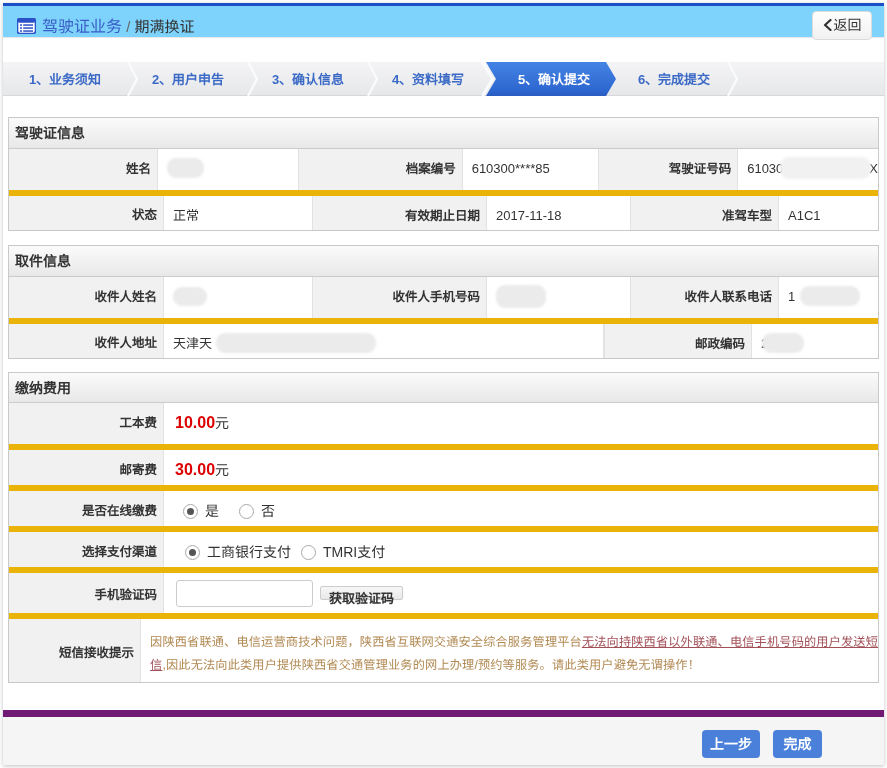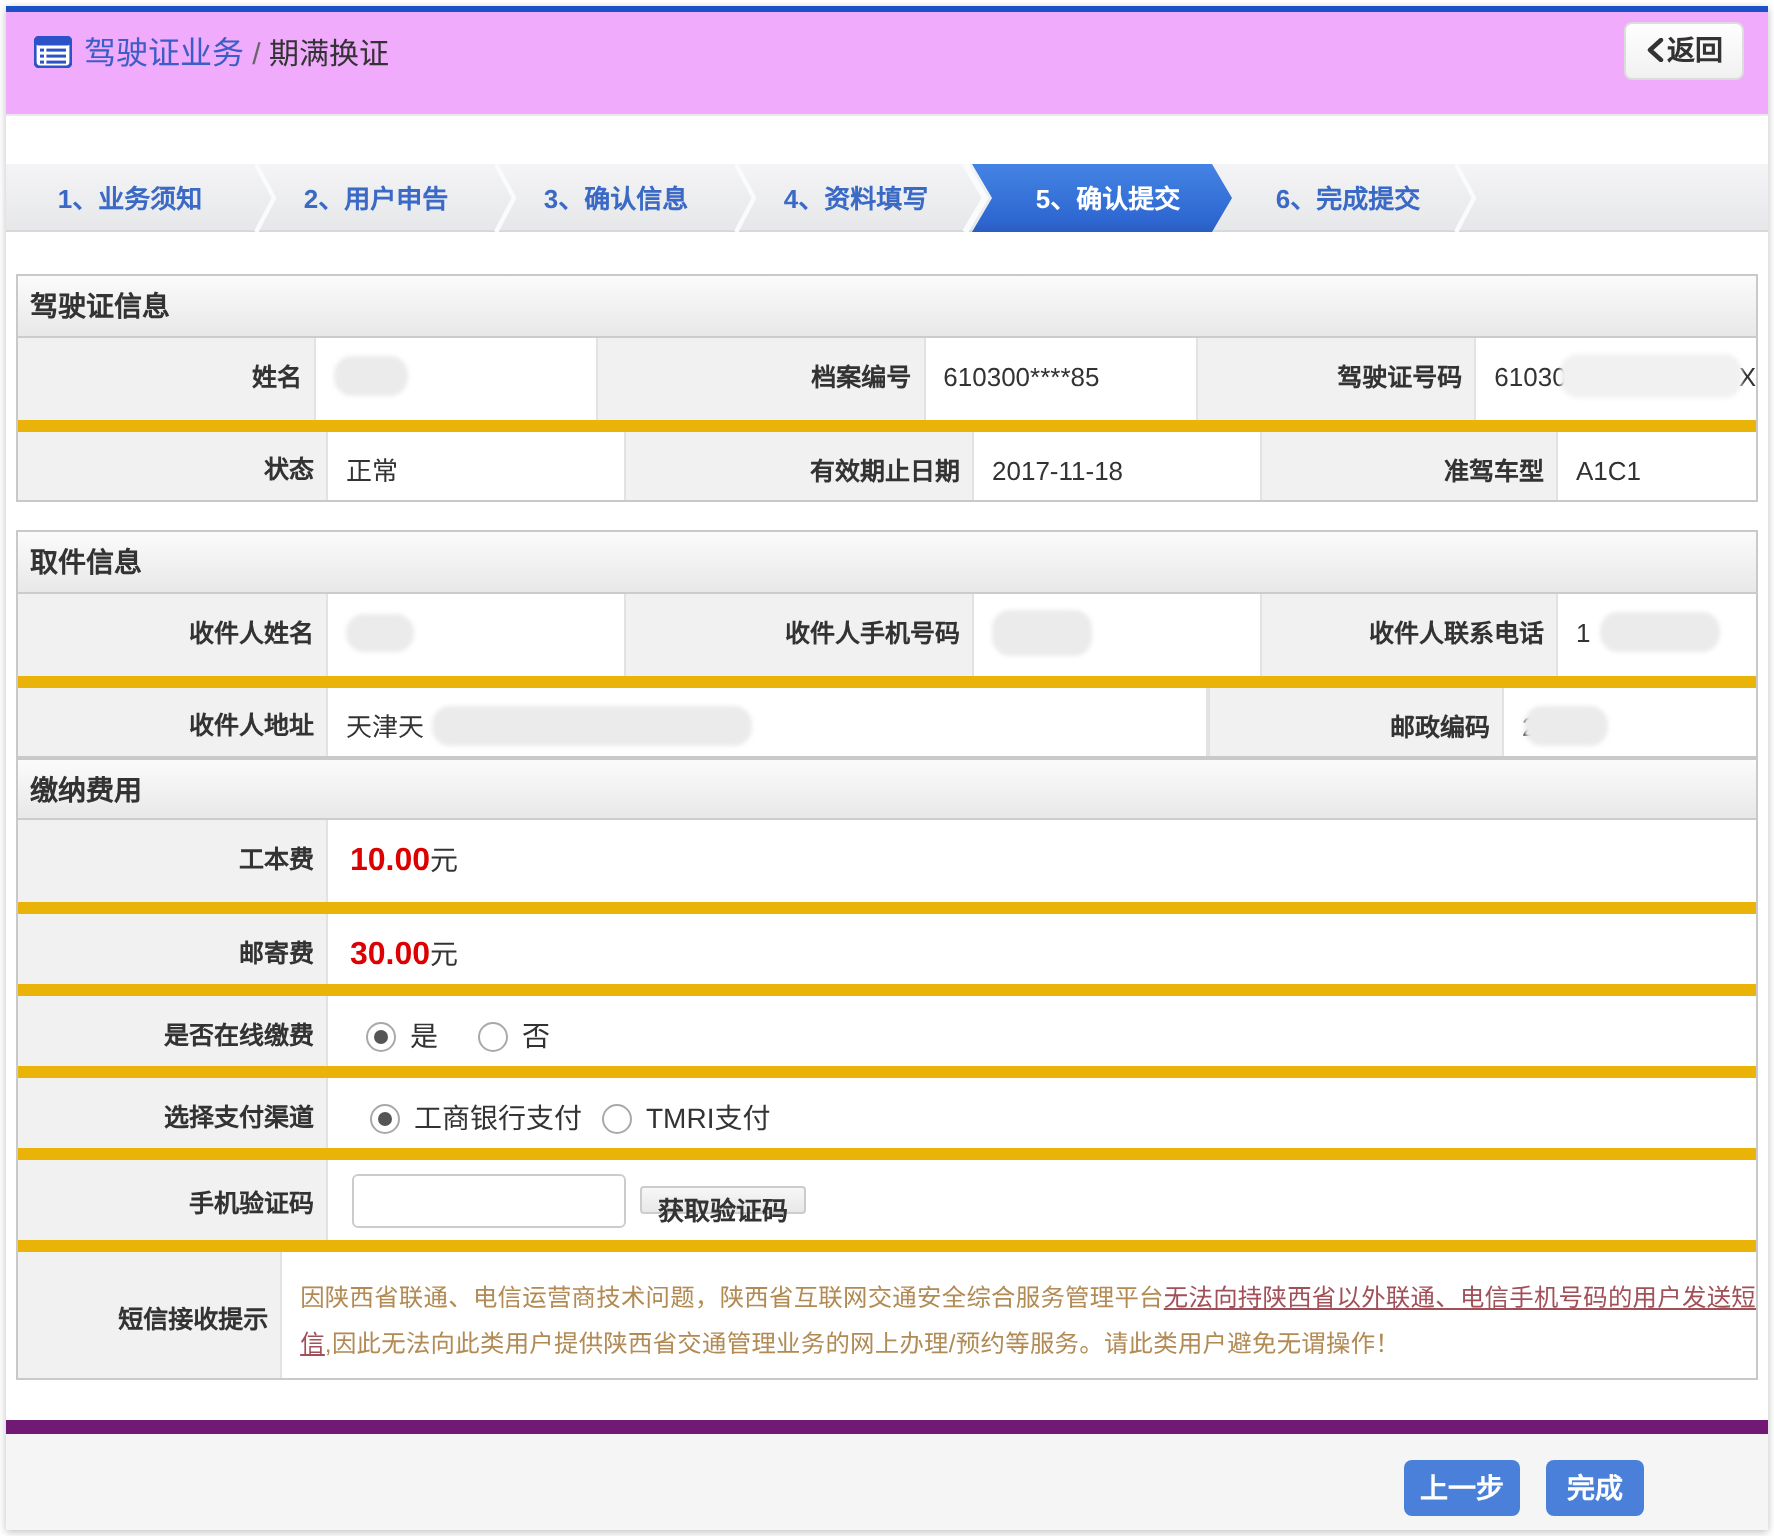--- a/index.html
+++ b/index.html
@@ -1,33 +1,33 @@
 <!DOCTYPE html>
 <html lang="zh-CN"><head>
 <meta charset="utf-8">
 <title>期满换证</title>
 <style>
   * { box-sizing: border-box; }
   html,body { margin:0; padding:0; }
   body { width:887px; height:768px; background:#fff; font-family:"Liberation Sans",sans-serif; -webkit-font-smoothing:antialiased; }
   .wrap { position:relative; margin:3px; height:762px; background:#fff; border-top:3px solid #1c50c6; box-shadow:0 1px 4px rgba(0,0,0,.25); }
   
-  .phead { height:52px; background:#f0abfc; border-bottom:1px solid #e9e9e9; position:relative; }
+  .phead { height:32px; background:#7dd3fc; border-bottom:1px solid #e9e9e9; position:relative; }
   .ptitle { position:absolute; left:14px; top:12px; height:17px; line-height:17px; white-space:nowrap; }
   .ptitle svg { vertical-align:-2px; }
   .t1 { font-size:16px; color:#3a5ec5; margin-left:6px; }
   .t2 { font-size:15px; color:#666; }
   .t3 { font-size:15px; color:#333; }
-  .backbtn { position:absolute; right:12px; top:5px; width:60px; height:29px; border:1px solid #dcdcdc; border-radius:4px; background:linear-gradient(#fefefe,#f1f1f1); text-align:center; line-height:27px; font-size:14px; font-weight:bold; color:#333; }
+  .backbtn { position:absolute; right:12px; top:5px; width:60px; height:29px; border:1px solid #dcdcdc; border-radius:4px; background:linear-gradient(#fefefe,#f1f1f1); text-align:center; line-height:27px; font-size:14px; font-weight:normal; color:#333; }
   .steps { display:block; margin-top:24px; }
   
   .sec { margin:0 5px; border:1px solid #c9c9c9; }
   .s1 { margin-top:21px; }
   .s2 { margin-top:14px; }
-  .s3 { }
+  .s3 { margin-top:13px; }
   .sech { height:31px; line-height:30px; background:linear-gradient(#fbfbfb,#e8e8e8); border-bottom:1px solid #ccc; font-size:14px; font-weight:bold; color:#333; padding-left:6px; }
   .row { display:flex; height:41px; }
   .row + .row { border-top:6px solid #eab308; }
   .lc { background:#f1f1f1; text-align:right; padding-right:6px; font-size:12.5px; font-weight:bold; color:#333; line-height:40px; white-space:nowrap; }
   .vc { background:#fff; padding-left:9px; font-size:13px; color:#333; line-height:40px; border-left:1px solid #e2e2e2; border-right:1px solid #e2e2e2; white-space:nowrap; }
   .vc:last-child { border-right:none; }
   .w1 { width:154px;padding-left:48px; } .w2 { width:150px; } .w3 { width:173px; } .w4 { width:145px; } .w5 { width:147px; } .w6 { flex:1; }
   .wide { width:441px; }
   .blob { display:inline-block; background:#ebebeb; border-radius:9px; filter:blur(1px); vertical-align:middle; margin-top:-3px; }
   

